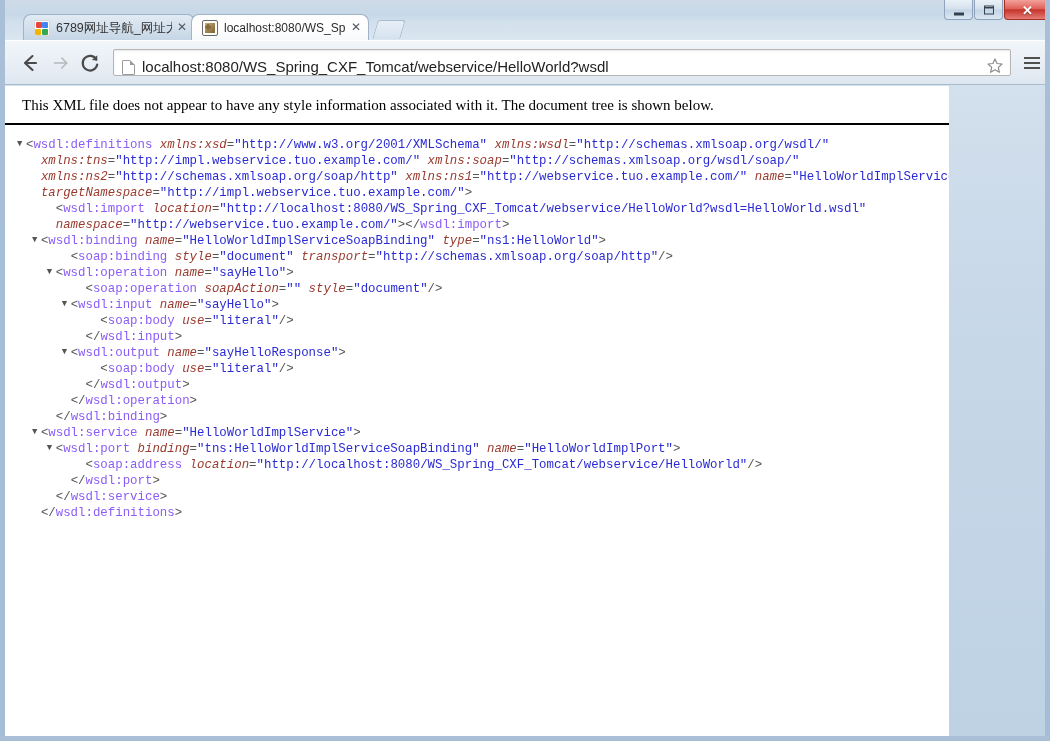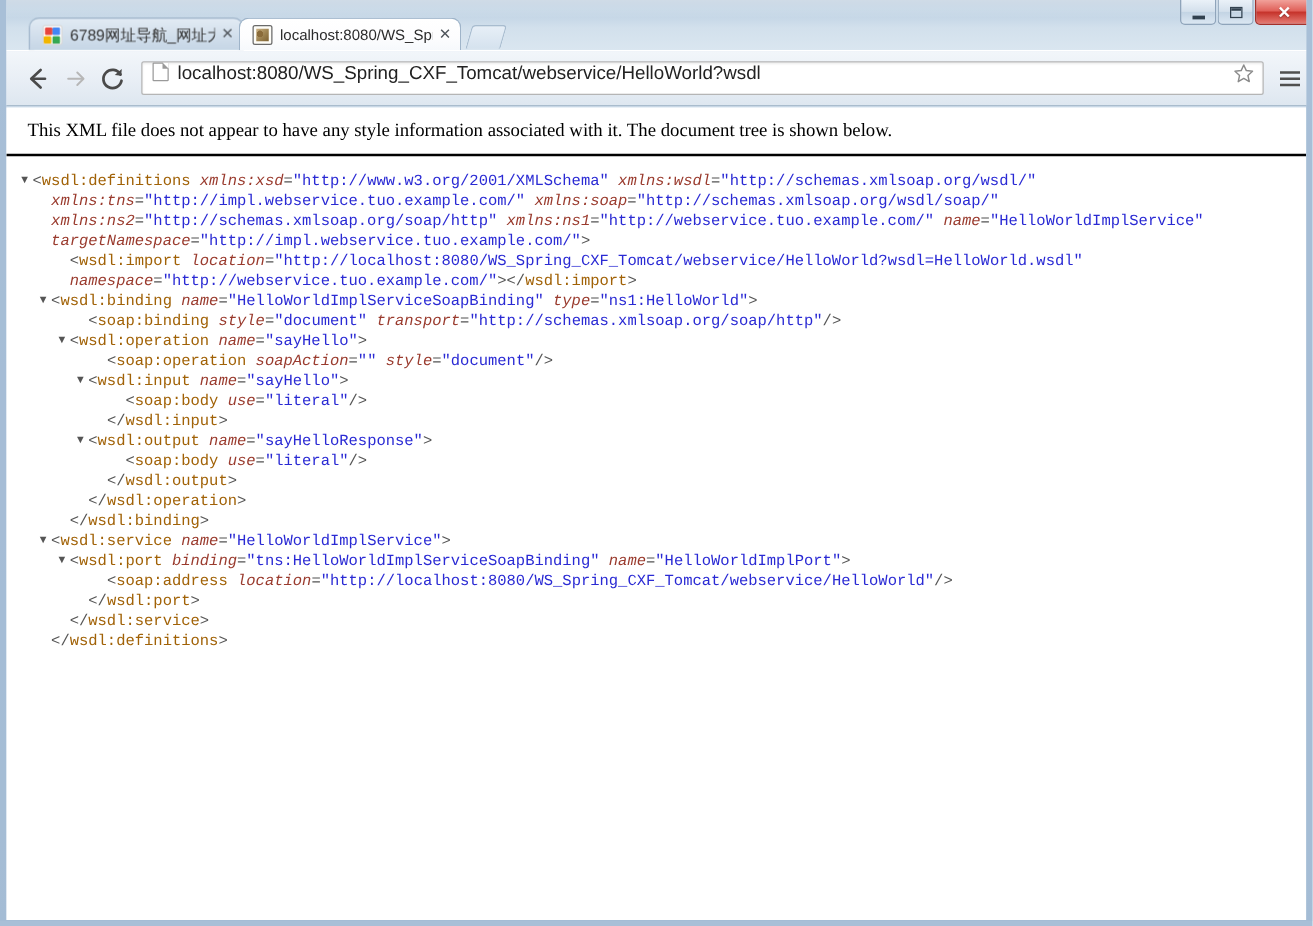--- a/index.html
+++ b/index.html
@@ -240,21 +240,21 @@
 
   .omnibox {
     flex: 1 1 auto;
     height: 27px;
     margin: 0 6px 0 8px;
     background: #ffffff;
     border: 1px solid #b5b5b5;
     border-radius: 2px;
     box-shadow: inset 0 1px 2px rgba(0,0,0,0.09);
     display: flex;
-    align-items: flex-start;
+    align-items: flex-end;
     padding: 0 6px;
     box-sizing: border-box;
   }
   .page-icon {
     width: 13px;
     height: 15px;
     flex: 0 0 13px;
     margin: 0 7px 0 2px;
     border: 1px solid #9a9a9a;
     border-radius: 1px;
@@ -302,21 +302,21 @@
     width: 16px;
     height: 2px;
     background: #4f4f4f;
   }
 
   
   .content {
     position: absolute;
     left: 0;
     top: 86px;
-    width: 1040px;
+    width: 944px;
     height: 650px;
     background: #ffffff;
     overflow: hidden;
   }
   .xml-notice {
     font-family: "Liberation Serif", serif;
     font-size: 15px;
     color: #000;
     padding: 11px 0 9px 17px;
     border-bottom: 2px solid #000;
@@ -331,21 +331,21 @@
     white-space: pre;
   }
   .xml-line { white-space: pre; }
   .tw {
     color: #555;
     font-size: 9px;
     vertical-align: 2px;
     display: inline-block;
     width: 9px;
   }
-  .tg { color: #a16207; }          
+  .tg { color: #8b5cf6; }          
   .pun { color: #555; }            
   .at { color: #9a3b2e; font-style: italic; }          
   .vl { color: #2a2ad4; }          
 </style>
 </head>
 <body>
 
 <div class="window">
 
   <div class="tabstrip">

